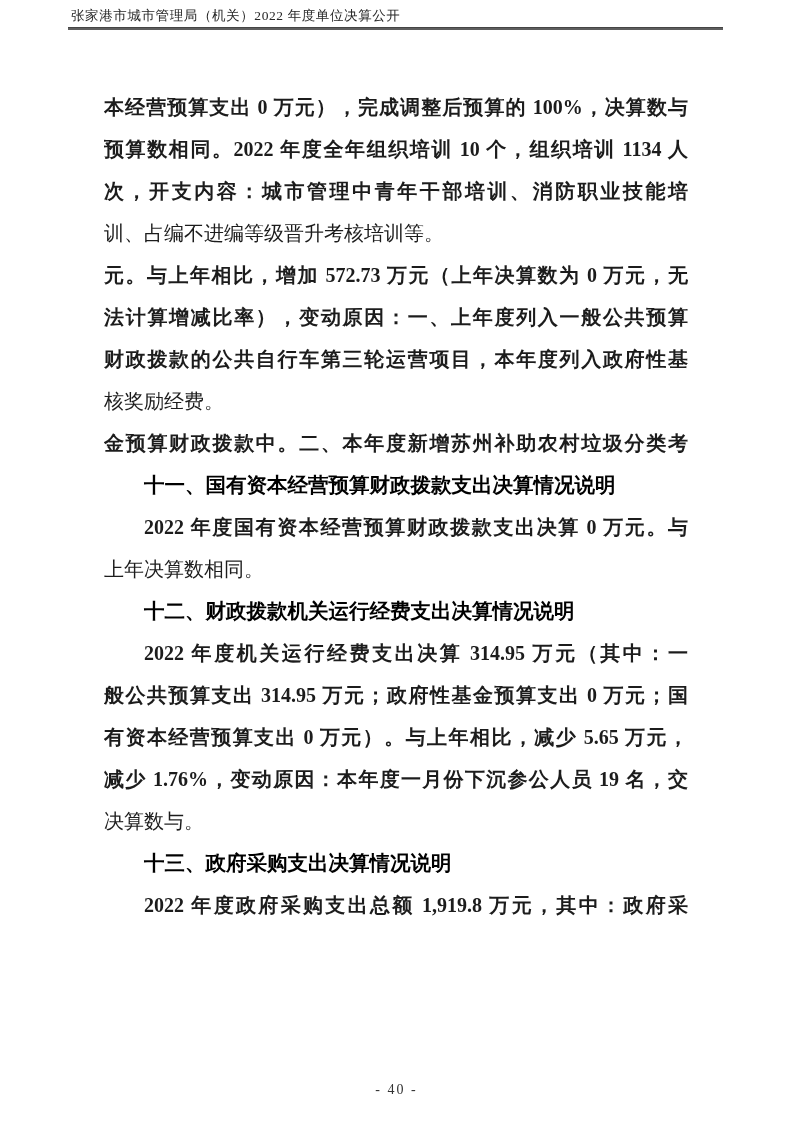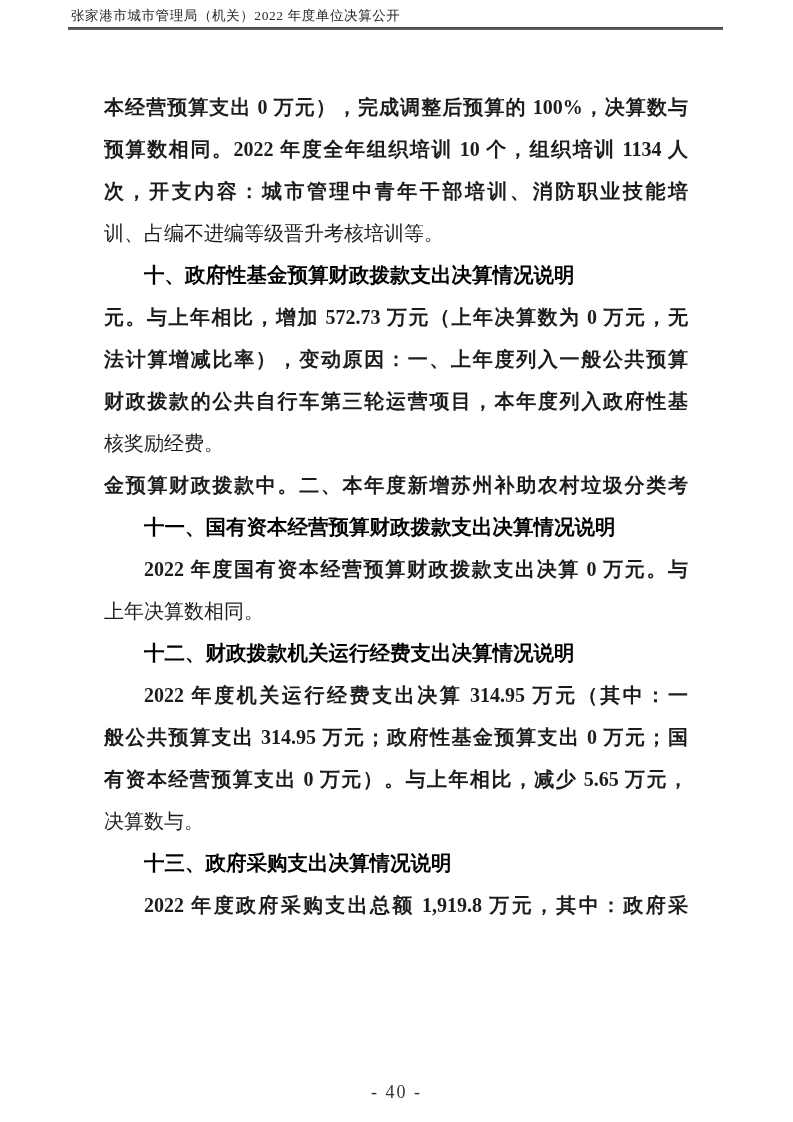--- a/index.html
+++ b/index.html
@@ -60,55 +60,55 @@
     color: #000000;
     text-align: left;
     text-align-last: left;
   }
   .footer {
     position: absolute;
     left: 0;
     top: 1082px;
     width: 100%;
     text-align: center;
-    font-size: 18px;
+    font-size: 14px;
     color: #333333;
     letter-spacing: 2px;
   }
 </style>
 </head>
 <body>
 
 <div class="page">
 
   <div class="doc-header">张家港市城市管理局（机关）2022 年度单位决算公开</div>
   <div class="header-rule"></div>
 
   <div class="content">
 
     <div class="line j">本经营预算支出 0 万元），完成调整后预算的 100%，决算数与</div>
     <div class="line j">预算数相同。2022 年度全年组织培训 10 个，组织培训 1134 人</div>
     <div class="line j">次，开支内容：城市管理中青年干部培训、消防职业技能培</div>
     <div class="line">训、占编不进编等级晋升考核培训等。</div>
 
-    <div class="line hd">十、政府性基金预算财政拨款支出决算情况说明</div>
     <div class="line j">元。与上年相比，增加 572.73 万元（上年决算数为 0 万元，无</div>
     <div class="line j">法计算增减比率），变动原因：一、上年度列入一般公共预算</div>
     <div class="line j">财政拨款的公共自行车第三轮运营项目，本年度列入政府性基</div>
     <div class="line">核奖励经费。</div>
     <div class="line j">金预算财政拨款中。二、本年度新增苏州补助农村垃圾分类考</div>
 
     <div class="line hd">十一、国有资本经营预算财政拨款支出决算情况说明</div>
     <div class="line ind j">2022 年度国有资本经营预算财政拨款支出决算 0 万元。与</div>
     <div class="line">上年决算数相同。</div>
 
     <div class="line hd">十二、财政拨款机关运行经费支出决算情况说明</div>
     <div class="line ind j">2022 年度机关运行经费支出决算 314.95 万元（其中：一</div>
     <div class="line j">般公共预算支出 314.95 万元；政府性基金预算支出 0 万元；国</div>
     <div class="line j">有资本经营预算支出 0 万元）。与上年相比，减少 5.65 万元，</div>
+    <div class="line j">减少 1.76%，变动原因：本年度一月份下沉参公人员 19 名，交</div>
     <div class="line">决算数与。</div>
 
     <div class="line hd">十三、政府采购支出决算情况说明</div>
     <div class="line ind j">2022 年度政府采购支出总额 1,919.8 万元，其中：政府采</div>
 
   </div>
 
   <div class="footer">- 40 -</div>
 
 </div>

